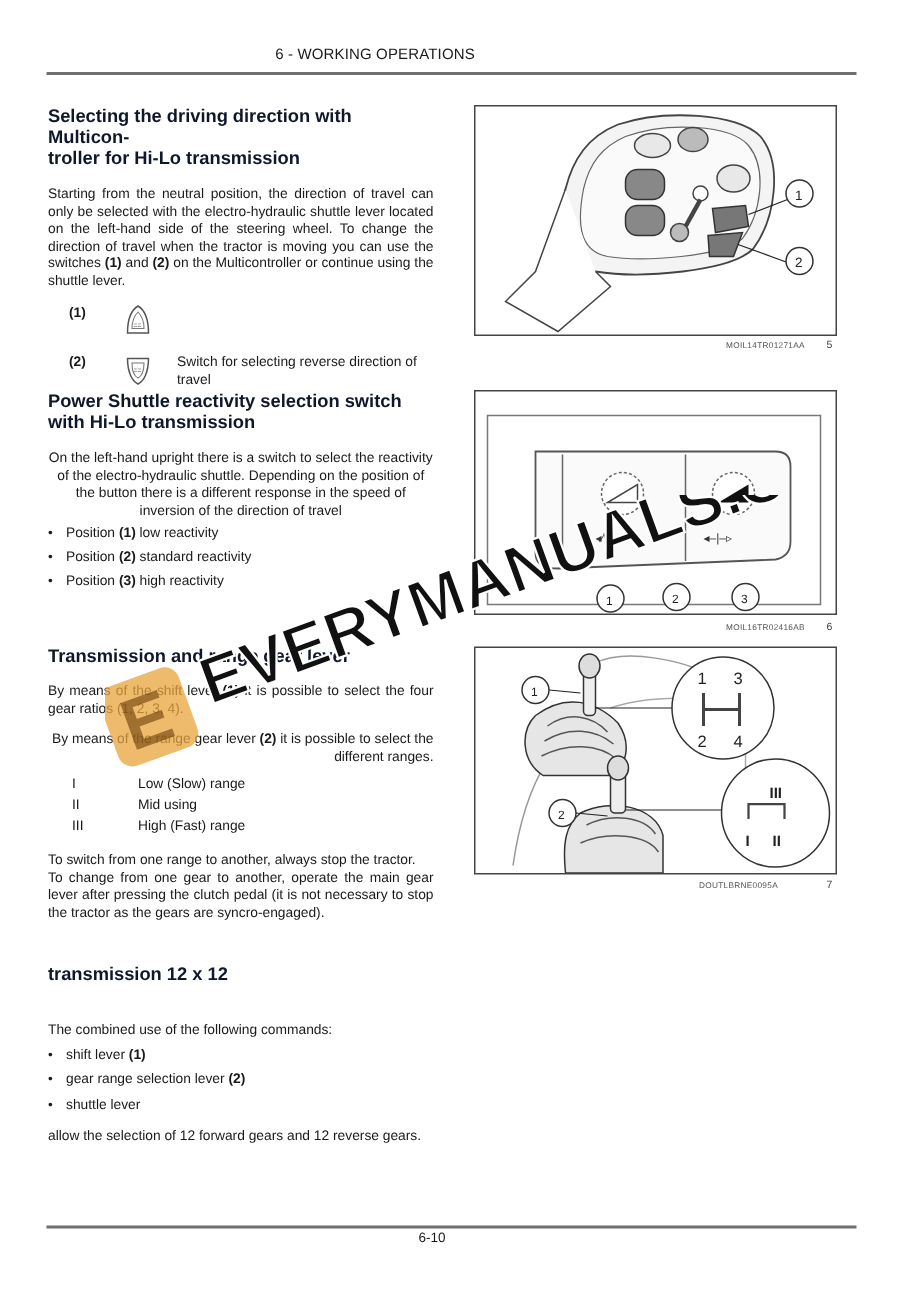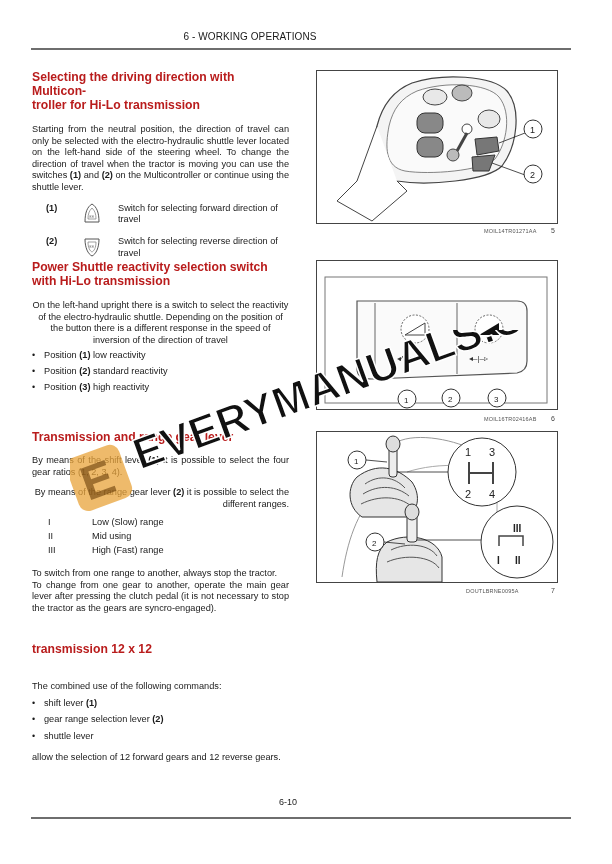--- a/index.html
+++ b/index.html
@@ -1,34 +1,34 @@
 <!DOCTYPE html>
 <html><head>
 <meta charset="utf-8">
 <style>
   html, body { margin:0; padding:0; background:#ffffff; }
   body { width:612px; height:864px; position:relative; overflow:hidden; font-family:"Liberation Sans", sans-serif; color:#1a1a1a; }
   .hdr { position:absolute; top:31px; left:0; width:500px; text-align:center; font-size:10px; letter-spacing:0.1px; }
   .rule { position:absolute; left:31px; width:540px; height:2px; background:#6e6e6e; }
   .col { position:absolute; left:32px; width:257px; font-size:9.2px; line-height:11.6px; }
-  h2 { font-size:12.2px; line-height:14px; margin:0; font-weight:bold; color:#b91c1c; }
+  h2 { font-size:12.2px; line-height:14px; margin:0; font-weight:bold; color:#0f172a; }
   p { margin:0; text-align:justify; }
   .b { font-weight:bold; }
   .bul { display:flex; align-items:flex-start; margin:0; }
   .bul .dot { width:12px; font-size:9px; }
   .sw-row { display:flex; align-items:flex-start; }
   .sw-num { width:36px; padding-left:14px; font-weight:bold; }
   .sw-ico { width:36px; }
   .sw-txt { flex:1; }
   .rng { display:flex; }
   .rng .n { width:44px; padding-left:16px; }
   .fig { position:absolute; left:316px; width:240px; border:1.5px solid #444; background:#fff; overflow:hidden; }
   .cap { position:absolute; font-size:5.5px; color:#555; letter-spacing:0.2px; }
   .capn { position:absolute; font-size:7px; color:#444; }
-  .pg { position:absolute; top:797px; left:0; width:576px; text-align:center; font-size:9px; }
+  .pg { position:absolute; top:820px; left:0; width:576px; text-align:center; font-size:9px; }
   .wm { position:absolute; left:70px; top:330px; width:520px; height:200px; pointer-events:none; }
 </style>
 </head>
 <body>
 
 <div class="hdr">6 - WORKING OPERATIONS</div>
 <div class="rule" style="top:48px"></div>
 
 <div class="col" style="top:70px">
   <h2><span>Selecting the driving direction with Multicon-</span><br><span>troller for Hi-Lo transmission</span></h2>
@@ -36,21 +36,20 @@
   <div style="margin-top:9px">
     <div class="sw-row">
       <div class="sw-num">(1)</div>
       <div class="sw-ico">
         <svg width="20" height="22" viewBox="0 0 20 22">
             <path d="M10 1 C5 4 3 10 3 19 L17 19 C17 10 15 4 10 1Z" fill="none" stroke="#555" stroke-width="1"></path>
             <path d="M10 5 C7 8 6 11 6 16 L14 16 C14 11 13 8 10 5Z" fill="none" stroke="#777" stroke-width="0.7"></path>
             <text x="7" y="15" font-size="4" fill="#444">ΞΞ</text>
           </svg>
       </div>
-      <div class="sw-txt">Switch for selecting forward direction of travel</div>
     </div>
     <div class="sw-row" style="margin-top:8px">
       <div class="sw-num">(2)</div>
       <div class="sw-ico">
         <svg width="20" height="22" viewBox="0 0 20 22">
             <path d="M3 3 L17 3 C17 12 14 18 10 20 C6 18 3 12 3 3Z" fill="none" stroke="#555" stroke-width="1"></path>
             <path d="M6 6 L14 6 C14 12 12 15 10 16 C8 15 6 12 6 6Z" fill="none" stroke="#777" stroke-width="0.7"></path>
             <text x="7" y="12" font-size="4" fill="#444">ΞΞ</text>
           </svg>
       </div>

